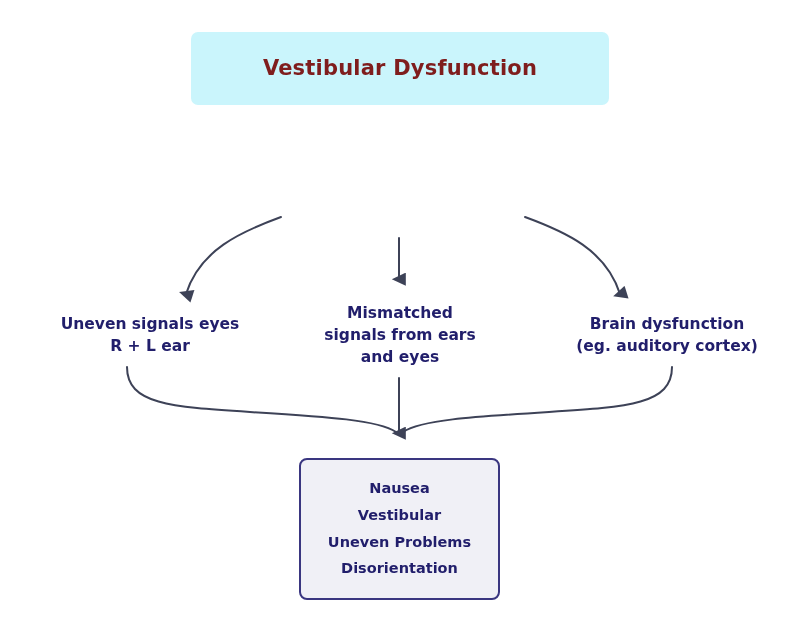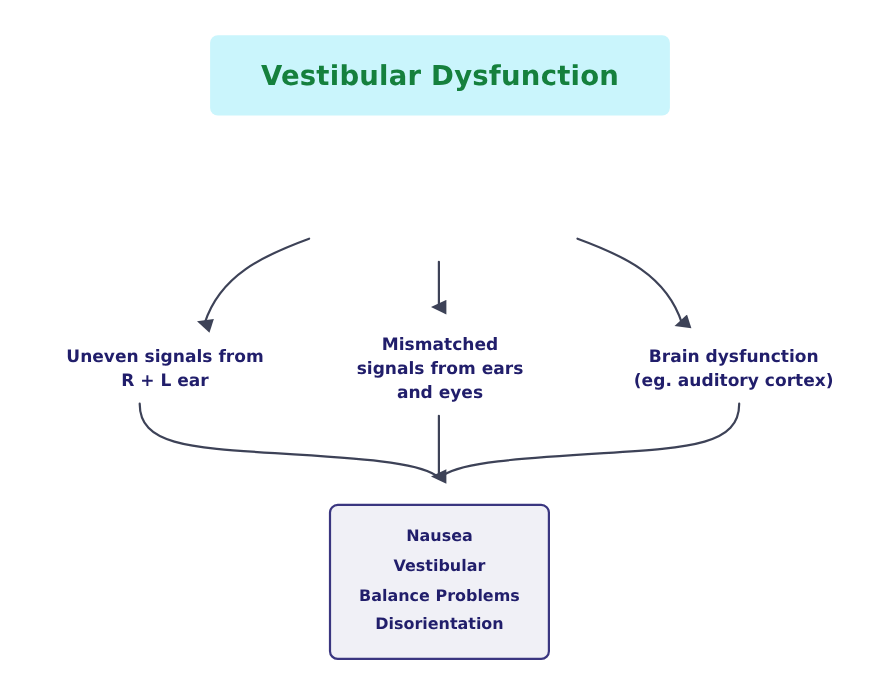--- a/index.html
+++ b/index.html
@@ -34,23 +34,23 @@
     top: 32px;
     width: 418px;
     height: 73px;
     background: #caf5fc;
     border-radius: 7px;
     display: flex;
     align-items: center;
     justify-content: center;
   }
   .title-text {
-    font-size: 25px;
+    font-size: 21px;
     font-weight: bold;
-    color: #15803d;
+    color: #7f1d1d;
     letter-spacing: 0.2px;
     text-align: center;
     line-height: 1.2;
   }
 
   
   .node-label {
     position: absolute;
     text-align: center;
     font-size: 15.5px;
@@ -128,30 +128,30 @@
     <path d="M 672,367 C 672,404 629,407 549,412 C 469,417 421,420 403,432" fill="none" stroke="#3D4257" stroke-width="2" stroke-linecap="round"></path>
 
     <path d="M 399,378 L 399,433" fill="none" stroke="#3D4257" stroke-width="2" stroke-linecap="round" marker-end="url(#arrowhead)"></path>
   </svg>
 
   <div class="title-box">
     <div class="title-text">Vestibular Dysfunction</div>
   </div>
 
 
-  <div class="node-label" id="node-left">Uneven signals from
+  <div class="node-label" id="node-left">Uneven signals eyes
 R + L ear</div>
 
   <div class="node-label" id="node-right">Brain dysfunction
 (eg. auditory cortex)</div>
 
   <div class="node-label" id="node-middle">Mismatched
 signals from ears
 and eyes</div>
 
   <div class="symptoms-box">
     <div class="symptom-item">Nausea</div>
     <div class="symptom-item">Vestibular</div>
-    <div class="symptom-item">Balance Problems</div>
+    <div class="symptom-item">Uneven Problems</div>
     <div class="symptom-item">Disorientation</div>
   </div>
 
 </div>
 
 </body></html>

